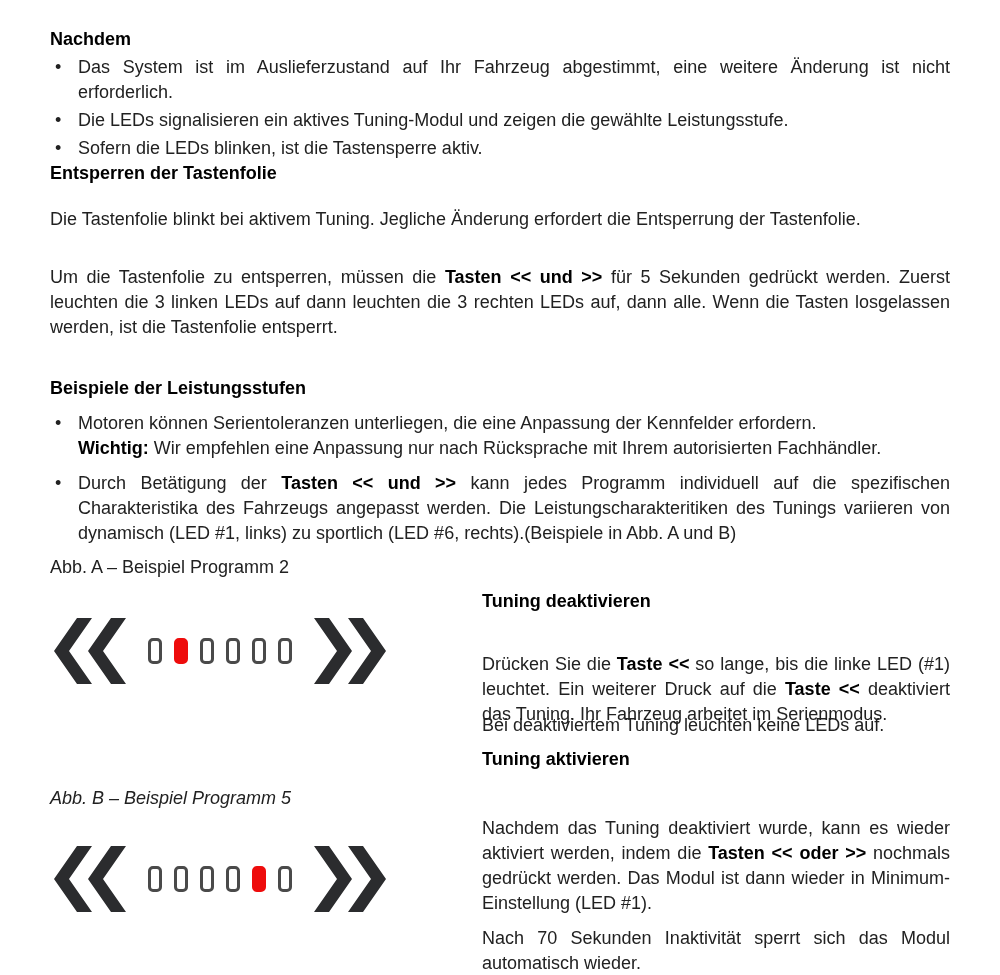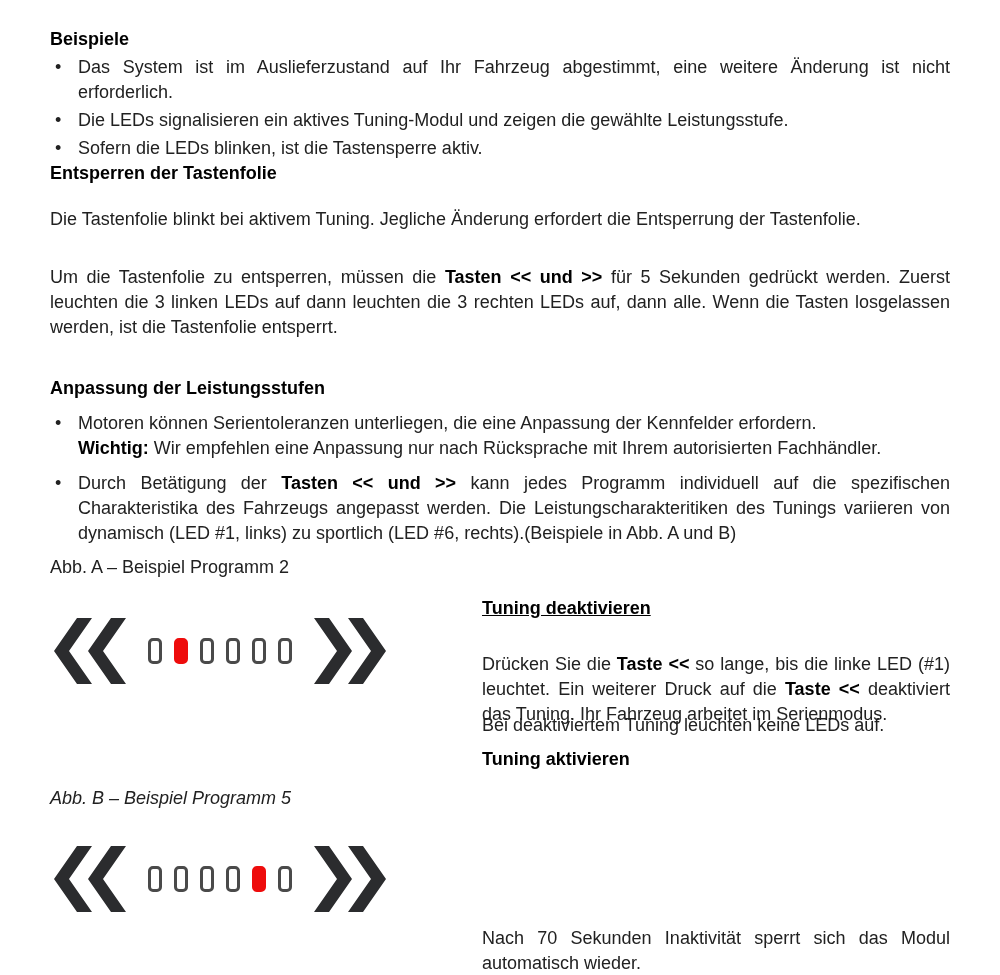--- a/index.html
+++ b/index.html
@@ -48,33 +48,33 @@
     border: 3px solid var(--led-outline, #4a4a4a);
     border-radius: 5px; background: #fff;
   }
   .led.on {
     background: var(--led-active, #ee0c0c);
     border-color: var(--led-active, #ee0c0c);
     border-radius: 5px;
   }
 
   .rcol { left: 432px; width: 468px; }
-  .r-t1 { top: 46px; text-decoration: underline; }
+  .r-t1 { top: 39px; }
   .r-p1 { top: 69px; }
   .r-p2 { top: 163px; }
   .r-t2 { top: 197px; }
   .r-p3 { top: 233px; }
   .r-p4 { top: 343px; }
 </style>
 </head>
 <body>
 
 <div class="page">
 
-  <div class="sec-title">Beispiele</div>
+  <div class="sec-title">Nachdem</div>
 
   <div class="bullets">
     <div class="bullet-item">
       <div class="bullet-dot">•</div>
       <div class="bullet-text">Das System ist im Auslieferzustand auf Ihr Fahrzeug abgestimmt, eine weitere Änderung ist nicht erforderlich.</div>
     </div>
     <div class="bullet-item">
       <div class="bullet-dot">•</div>
       <div class="bullet-text">Die LEDs signalisieren ein aktives Tuning-Modul und zeigen die gewählte Leistungsstufe.</div>
     </div>
@@ -84,21 +84,21 @@
     </div>
   </div>
 
   <div class="sec-title t2">Entsperren der Tastenfolie</div>
 
   <div class="para">
     <div>Die Tastenfolie blinkt bei aktivem Tuning. Jegliche Änderung erfordert die Entsperrung der Tastenfolie.</div>
     <div class="just"><span>Um die Tastenfolie zu entsperren, müssen die </span><b>Tasten &lt;&lt; und &gt;&gt;</b><span> für 5 Sekunden gedrückt werden. Zuerst leuchten die 3 linken LEDs auf dann leuchten die 3 rechten LEDs auf, dann alle. Wenn die Tasten losgelassen werden, ist die Tastenfolie entsperrt.</span></div>
   </div>
 
-  <div class="sec-title t3">Anpassung der Leistungsstufen</div>
+  <div class="sec-title t3">Beispiele der Leistungsstufen</div>
 
   <div class="bullets bullets2">
     <div class="bullet-item">
       <div class="bullet-dot">•</div>
       <div class="bullet-text">
         <div>Motoren können Serientoleranzen unterliegen, die eine Anpassung der Kennfelder erfordern.</div>
         <div><b>Wichtig:</b><span> Wir empfehlen eine Anpassung nur nach Rücksprache mit Ihrem autorisierten Fachhändler.</span></div>
       </div>
     </div>
     <div class="bullet-item">
@@ -163,15 +163,16 @@
         </g>
       </svg>
     </span>
   </div>
 
   <div class="abs rcol sec-title r-t1">Tuning deaktivieren</div>
   <div class="abs rcol just r-p1"><span>Drücken Sie die </span><b>Taste &lt;&lt;</b><span> so lange, bis die linke LED (#1) leuchtet. Ein weiterer Druck auf die </span><b>Taste &lt;&lt;</b><span> deaktiviert das Tuning. Ihr Fahrzeug arbeitet im Serienmodus.</span></div>
   <div class="abs rcol r-p2">Bei deaktiviertem Tuning leuchten keine LEDs auf.</div>
 
   <div class="abs rcol sec-title r-t2">Tuning aktivieren</div>
+  <div class="abs rcol just r-p3"><span>Nachdem das Tuning deaktiviert wurde, kann es wieder aktiviert werden, indem die </span><b>Tasten &lt;&lt; oder &gt;&gt;</b><span> nochmals gedrückt werden. Das Modul ist dann wieder in Minimum-Einstellung (LED #1).</span></div>
   <div class="abs rcol just r-p4">Nach 70 Sekunden Inaktivität sperrt sich das Modul automatisch wieder.</div>
 
 </div>
 
 </body></html>

